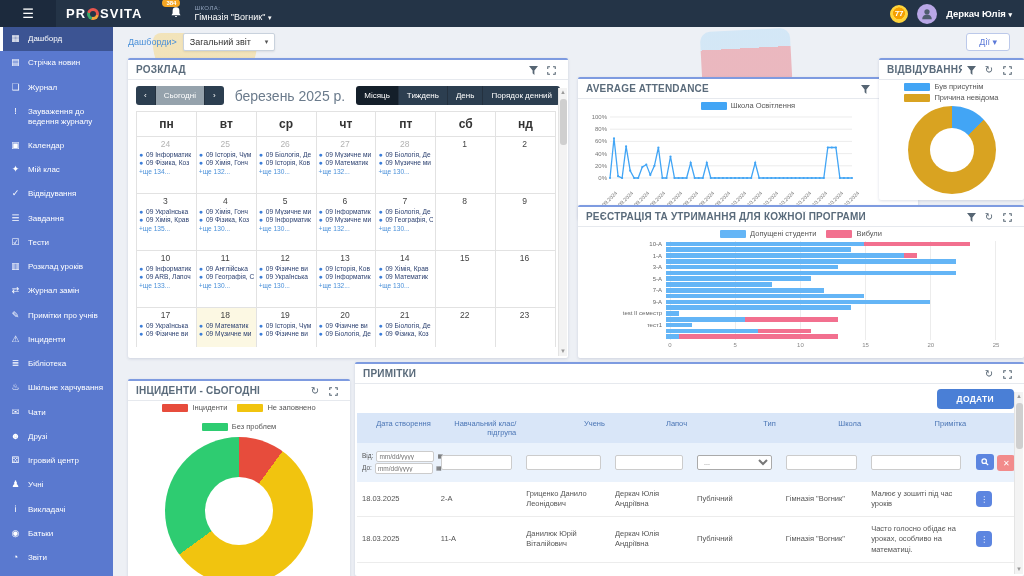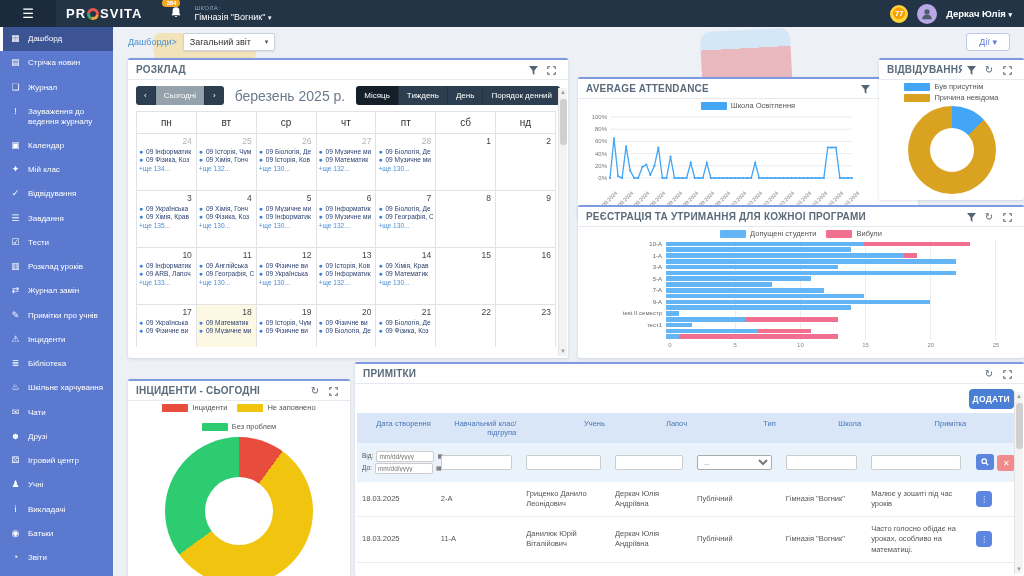--- a/index.html
+++ b/index.html
@@ -64,24 +64,24 @@
   
   .cal-toolbar{display:flex;align-items:center;padding:6px 8px 4px;gap:6px;}
   .btn-grp{display:flex;border-radius:3px;overflow:hidden;}
   .cal-btn{background:#2c3e50;color:#fff;border:none;font-size:8px;padding:5px 8px;cursor:pointer;border-right:1px solid #24313f;}
   .cal-btn:last-child{border-right:none;}
   .cal-btn.today{background:#95a2ac;}
   .cal-btn.active{background:#141f2a;}
   .cal-title{flex:1;text-align:center;font-size:14px;color:#6b7b8c;}
   .cal-wrap{margin:2px 12px 0 8px;overflow:hidden;height:236px;}
   table.cal{width:100%;border-collapse:collapse;table-layout:fixed;}
-  table.cal th{border:1px solid #e2e2e2;font-size:10px;color:#333;padding:5px 14px;font-weight:normal;}
+  table.cal th{border:1px solid #e2e2e2;font-size:12px;color:#333;padding:5px 14px;font-weight:bold;}
   table.cal td{border:1px solid #e2e2e2;height:57px;vertical-align:top;padding:1px 2px;overflow:hidden;}
   td.today-cell{background:#fcf8e3;}
-  .cell-date{text-align:right;font-size:8.5px;color:#444;padding:1px 2px 0 0;}
+  .cell-date{text-align:center;font-size:8.5px;color:#444;padding:1px 2px 0 0;}
   .cell-date.other{color:#b3b3b3;}
   .cal-ev{font-size:6.6px;color:#2a3f6f;white-space:nowrap;overflow:hidden;margin:1.5px 0;}
   .cal-ev .dot{color:#3b7dd8;font-size:7px;margin-right:1px;}
   .cal-more{font-size:6.6px;color:#4a90d9;cursor:pointer;}
 
   
   .legend{display:flex;justify-content:center;align-items:center;gap:10px;flex-wrap:wrap;padding:2px 4px;}
   .legend.vertical{flex-direction:column;gap:2px;align-items:flex-start;align-self:center;}
   .lg-item{display:flex;align-items:center;gap:4px;font-size:7.5px;color:#555;}
   .lg-swatch{width:26px;height:8px;border-radius:1px;flex:none;}
@@ -101,21 +101,21 @@
   .bars-grid{position:absolute;left:82px;right:0;top:0;bottom:0;background-image:linear-gradient(to right,#ececec 1px,transparent 1px);background-size:20% 100%;border-right:1px solid #ececec;}
   .bar-row{display:flex;align-items:center;height:5.8px;position:relative;}
   .bar-label{width:78px;text-align:right;font-size:6px;color:#666;padding-right:4px;flex:none;white-space:nowrap;}
   .bar-track{flex:1;display:flex;height:4.6px;}
   .bar-seg{height:100%;}
   .bar-xticks{position:relative;height:10px;margin:2px 28px 0 92px;}
   .bar-xticks span{position:absolute;transform:translateX(-50%);font-size:6px;color:#888;}
 
   
   .notes-toolbar{display:flex;justify-content:flex-end;padding:5px 10px 4px;}
-  .add-btn{background:#4a7fd6;color:#fff;border:none;font-size:8.5px;font-weight:bold;padding:5px 4px;border-radius:4px;cursor:pointer;letter-spacing:.3px;}
+  .add-btn{background:#4a7fd6;color:#fff;border:none;font-size:8.5px;font-weight:bold;padding:5px 20px;border-radius:4px;cursor:pointer;letter-spacing:.3px;}
   table.notes{width:calc(100% - 12px);margin-left:2px;border-collapse:collapse;table-layout:fixed;}
   table.notes th{background:#d9e6f8;color:#4a75b5;font-size:7.5px;font-weight:normal;text-align:right;padding:6px 5px;vertical-align:top;}
   tr.filter-row td{background:#eaf2fc;padding:4px 5px;vertical-align:middle;}
   .date-filter{display:flex;align-items:center;gap:3px;font-size:6.5px;color:#555;margin:1px 0;}
   .date-filter input{width:58px;font-size:6.5px;padding:1px 2px;border:1px solid #ccc;border-radius:2px;font-family:"Liberation Sans",sans-serif;color:#777;}
   .txt-filter{width:95%;font-size:7px;padding:3px 2px;border:1px solid #ccc;border-radius:2px;}
   .sel-filter{width:95%;font-size:7px;padding:2px;border:1px solid #aaa;border-radius:2px;color:#777;background:#fff;}
   .ico-btn{width:18px;height:16px;border:none;border-radius:3px;color:#fff;font-size:8px;cursor:pointer;display:inline-flex;align-items:center;justify-content:center;}
   .ico-btn.search{background:#5c85e0;}
   .ico-btn.clear{background:#f28b8b;margin-left:3px;}

